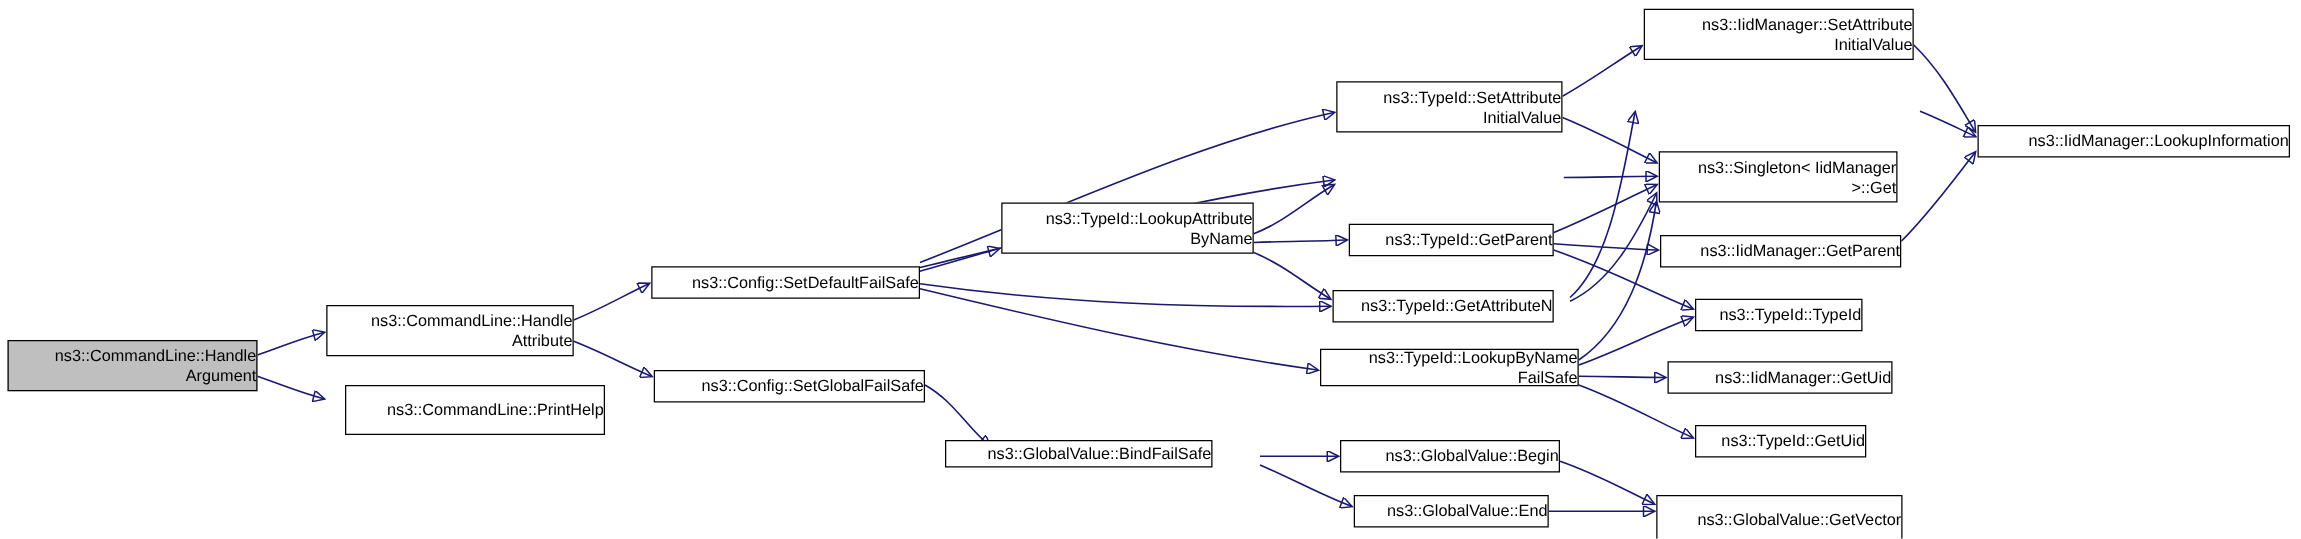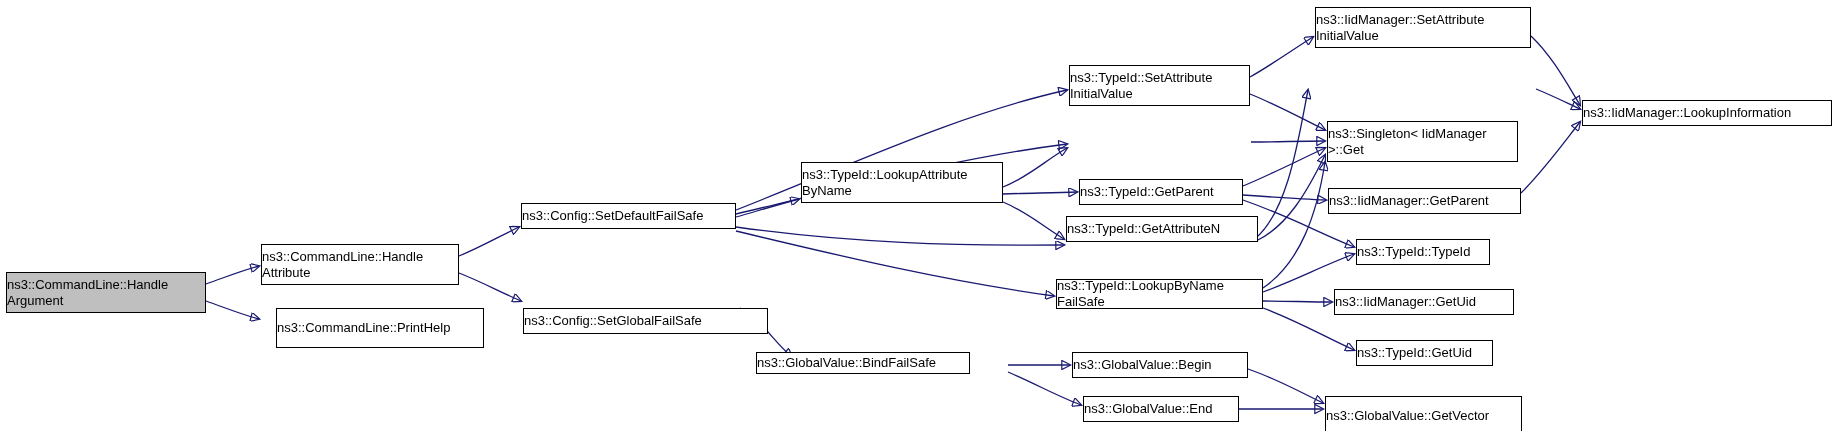--- a/index.html
+++ b/index.html
@@ -11,21 +11,21 @@
     background: #ffffff;
     font-family: "Liberation Sans", sans-serif;
     overflow: hidden;
   }
   .edges { position: absolute; left: 0; top: 0; width: 1841px; height: 431px; }
   .edges path { fill: none; stroke: #191970; stroke-width: 1.3px; }
   .node {
     position: absolute;
     display: flex;
     flex-direction: column;
-    align-items: flex-start;
+    align-items: flex-end;
     justify-content: center;
     border: 1px solid #000000;
     background: #ffffff;
     color: #000000;
     font-size: 13px;
     line-height: 1.22;
     text-align: center;
     white-space: nowrap;
     cursor: pointer;
   }
@@ -84,25 +84,25 @@
 
   <div class="node" style="left:261px;top:244px;width:198px;height:41px">
     <span class="ln">ns3::CommandLine::Handle</span>
     <span class="ln">Attribute</span>
   </div>
 
   <div class="node" style="left:276px;top:308px;width:208px;height:40px">
     <span class="ln">ns3::CommandLine::PrintHelp</span>
   </div>
 
-  <div class="node" style="left:521px;top:203px;width:215px;height:26px">
+  <div class="node" style="left:521px;top:213px;width:215px;height:26px">
     <span class="ln">ns3::Config::SetDefaultFailSafe</span>
   </div>
 
-  <div class="node" style="left:523px;top:308px;width:245px;height:26px">
+  <div class="node" style="left:523px;top:296px;width:217px;height:26px">
     <span class="ln">ns3::Config::SetGlobalFailSafe</span>
   </div>
 
   <div class="node" style="left:801px;top:162px;width:202px;height:41px">
     <span class="ln">ns3::TypeId::LookupAttribute</span>
     <span class="ln">ByName</span>
   </div>
 
   <div class="node" style="left:756px;top:352px;width:214px;height:22px">
     <span class="ln">ns3::GlobalValue::BindFailSafe</span>
@@ -111,21 +111,21 @@
   <div class="node" style="left:1069px;top:65px;width:181px;height:41px">
     <span class="ln">ns3::TypeId::SetAttribute</span>
     <span class="ln">InitialValue</span>
   </div>
 
 
   <div class="node" style="left:1079px;top:179px;width:164px;height:26px">
     <span class="ln">ns3::TypeId::GetParent</span>
   </div>
 
-  <div class="node" style="left:1066px;top:216px;width:192px;height:26px">
+  <div class="node" style="left:1066px;top:232px;width:177px;height:26px">
     <span class="ln">ns3::TypeId::GetAttributeN</span>
   </div>
 
   <div class="node" style="left:1056px;top:279px;width:207px;height:30px">
     <span class="ln">ns3::TypeId::LookupByName</span>
     <span class="ln">FailSafe</span>
   </div>
 
   <div class="node" style="left:1072px;top:352px;width:176px;height:26px">
     <span class="ln">ns3::GlobalValue::Begin</span>

